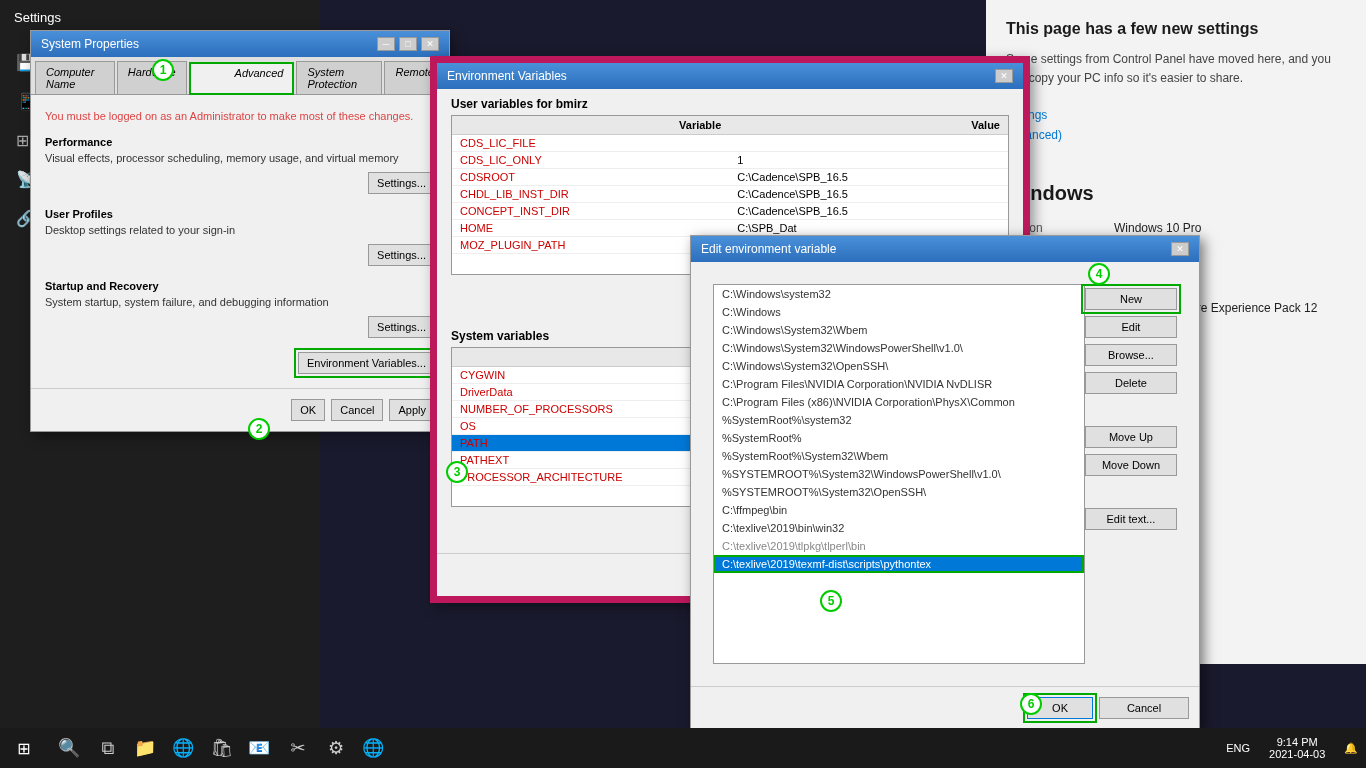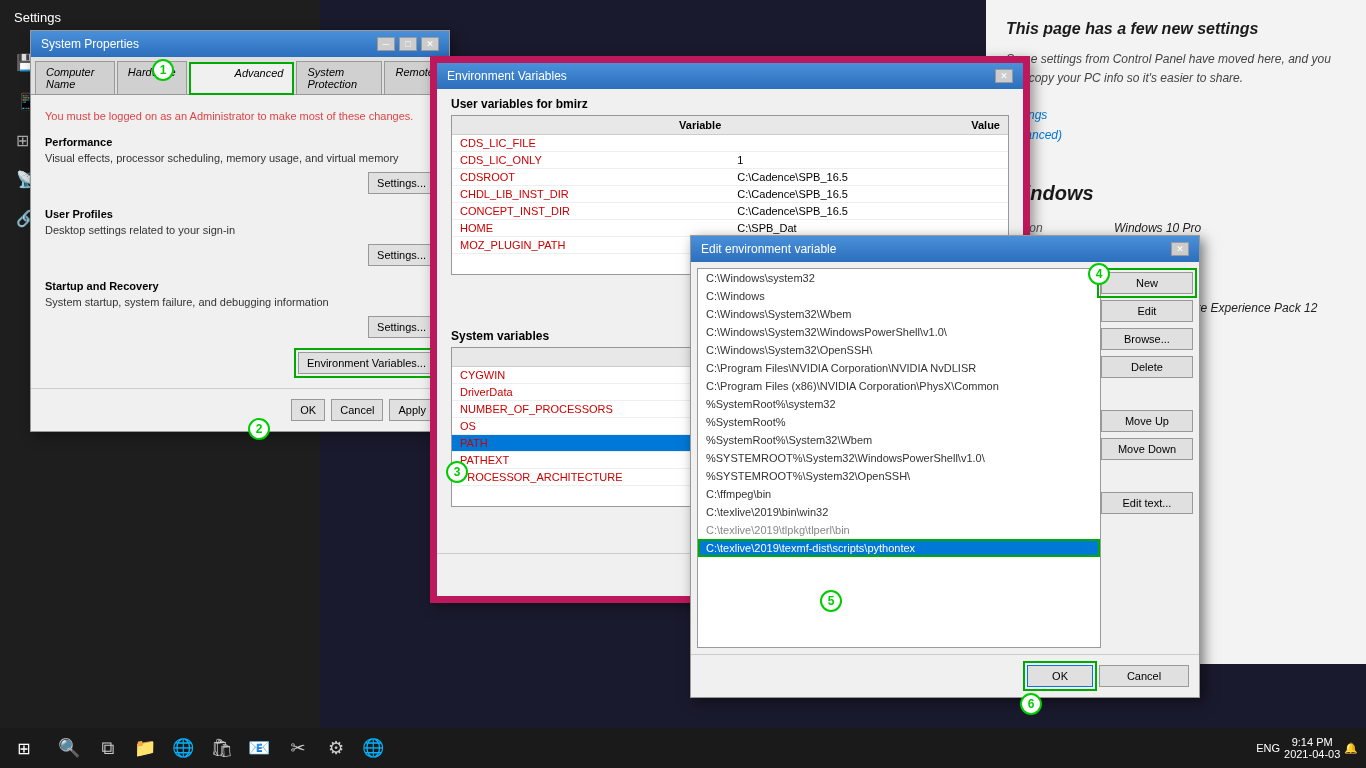--- a/index.html
+++ b/index.html
@@ -52,21 +52,21 @@
       cursor: pointer;
       border-radius: 2px;
     }
     .taskbar-right {
       margin-left: auto;
       display: flex;
       align-items: center;
       padding-right: 8px;
       color: white;
       font-size: 11px;
-      gap: 4px;
+      gap: 19px;
     }
     .taskbar-time { text-align: center; }
 
     
     .settings-bg {
       position: absolute;
       left: 0;
       top: 0;
       width: 320px;
       height: 728px;
@@ -98,21 +98,20 @@
 
     
     .settings-info-panel {
       position: absolute;
       right: 0;
       top: 0;
       width: 380px;
       height: 664px;
       background: #f3f3f3;
       padding: 20px;
-      font-style: italic;
     }
     .settings-info-title {
       font-size: 16px;
       font-weight: 600;
       color: #1a1a1a;
       margin-bottom: 12px;
     }
     .settings-info-text {
       font-size: 12px;
       color: #444;
@@ -305,21 +304,21 @@
       left: 690px;
       top: 235px;
       width: 510px;
       background: #f0f0f0;
       border: 1px solid #999;
       box-shadow: 4px 4px 12px rgba(0,0,0,0.5);
       z-index: 400;
     }
     .edit-env-content {
       display: flex;
-      padding: 6px;
+      padding: 22px;
       gap: 0;
     }
     .edit-env-list {
       flex: 1;
       border: 1px solid #999;
       background: white;
       height: 380px;
       overflow-y: auto;
     }
     .edit-env-list-item {

